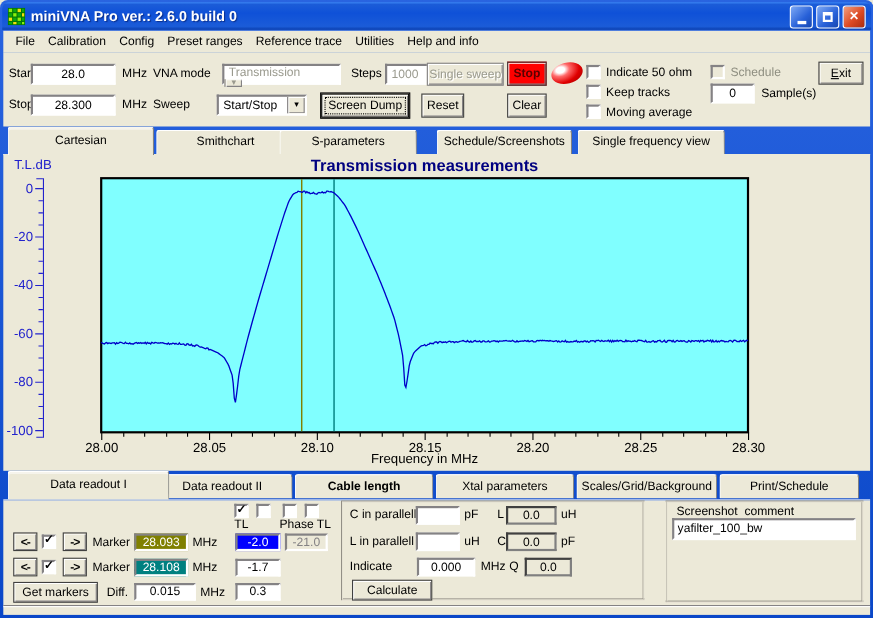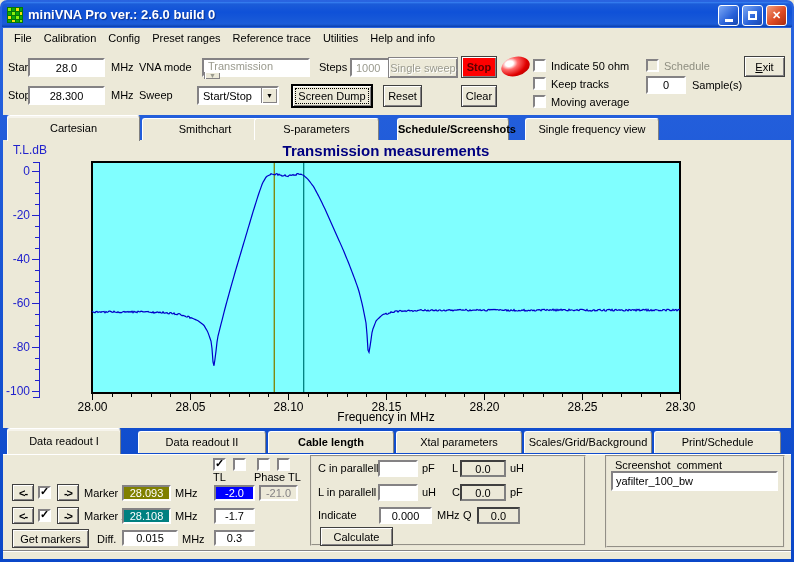--- a/index.html
+++ b/index.html
@@ -167,21 +167,21 @@
     <div class="btn focused" style="left:289px;top:37px;width:80px;height:22px;">Screen Dump</div>
     <div class="btn" style="left:380px;top:37px;width:39px;height:22px;">Reset</div>
     <div class="btn" style="left:458px;top:37px;width:36px;height:22px;">Clear</div>
   </div>
 
   <div class="tabstrip" style="top:115px;height:26px;">
     <div class="baseline"></div>
     <div class="tab active" style="left:4px;width:133px;">Cartesian</div>
     <div class="tab" style="left:139px;width:126px;">Smithchart</div>
     <div class="tab" style="left:251px;width:125px;">S-parameters</div>
-    <div class="tab" style="left:394px;width:112px;font-weight:bold;">Schedule/Screenshots</div>
+    <div class="tab" style="left:394px;width:123px;">Schedule/Screenshots</div>
     <div class="tab" style="left:522px;width:134px;">Single frequency view</div>
   </div>
 
   <div class="chart">
     <div class="ylabel" id="ylabel" style="color: rgb(34, 34, 204);">T.L.dB</div>
     <div class="chart-title" id="chart-title" style="color: rgb(0, 0, 128);">Transmission measurements</div>
     <svg id="chart-svg" width="794" height="288">
         <rect x="92" y="22" width="588" height="231" fill="#80ffff" stroke="#000" stroke-width="2"></rect>
         <line x1="39.5" y1="22" x2="39.5" y2="258" stroke="#2222cc"></line>
         <line x1="33" y1="22.5" x2="39" y2="22.5" stroke="#2222cc"></line>
@@ -253,21 +253,21 @@
         <line x1="660.5" y1="253" x2="660.5" y2="257" stroke="#000"></line>
         <line x1="274.2799999999995" y1="23" x2="274.2799999999995" y2="252" stroke="#808000" stroke-width="1.3"></line>
         <line x1="303.6800000000005" y1="23" x2="303.6800000000005" y2="252" stroke="#008080" stroke-width="1.3"></line>
         <path d="M92 171.09 L93 172.02 L94 172.31 L95 172.75 L96 171.64 L97 171.39 L98 172.40 L99 171.82 L100 171.85 L101 172.34 L102 171.68 L103 171.74 L104 171.49 L105 172.83 L106 171.60 L107 172.34 L108 171.95 L109 171.02 L110 171.19 L111 171.60 L112 172.12 L113 172.32 L114 171.07 L115 172.13 L116 172.23 L117 172.55 L118 171.71 L119 172.65 L120 172.36 L121 172.90 L122 172.17 L123 171.73 L124 171.36 L125 172.22 L126 171.67 L127 172.01 L128 171.46 L129 172.21 L130 171.54 L131 172.26 L132 171.23 L133 172.64 L134 171.29 L135 172.07 L136 171.87 L137 172.69 L138 171.20 L139 171.64 L140 171.96 L141 171.25 L142 171.38 L143 171.88 L144 171.76 L145 171.93 L146 171.62 L147 171.71 L148 171.48 L149 172.12 L150 172.25 L151 172.32 L152 172.84 L153 171.77 L154 173.12 L155 172.47 L156 172.69 L157 171.96 L158 172.11 L159 172.83 L160 172.11 L161 172.91 L162 173.03 L163 171.76 L164 173.13 L165 173.07 L166 172.79 L167 172.63 L168 173.77 L169 173.89 L170 172.54 L171 172.66 L172 173.70 L173 173.83 L174 172.91 L175 174.48 L176 174.28 L177 174.86 L178 173.81 L179 173.58 L180 174.05 L181 174.96 L182 175.55 L183 175.40 L184 175.75 L185 176.16 L186 176.78 L187 177.11 L188 176.25 L189 176.43 L190 178.13 L191 177.72 L192 178.14 L193 178.56 L194 178.98 L195 179.40 L196 179.83 L197 180.25 L198 180.72 L199 181.47 L200 182.22 L201 182.96 L202 183.71 L203 184.46 L204 185.47 L205 187.16 L206 188.84 L207 190.52 L208 192.61 L209 195.42 L210 198.22 L211 201.03 L212 208.53 L213 222.00 L214 225.77 L215 219.03 L216 211.13 L217 202.15 L218 196.00 L219 192.07 L220 188.14 L221 184.21 L222 180.29 L223 176.36 L224 172.43 L225 168.50 L226 164.77 L227 161.13 L228 157.48 L229 153.83 L230 150.26 L231 146.70 L232 143.15 L233 139.59 L234 136.04 L235 132.48 L236 129.10 L237 125.73 L238 122.37 L239 119.00 L240 115.63 L241 112.27 L242 108.90 L243 105.53 L244 102.16 L245 98.80 L246 95.43 L247 92.06 L248 88.69 L249 85.33 L250 81.96 L251 78.59 L252 75.22 L253 71.91 L254 68.73 L255 65.55 L256 62.37 L257 59.19 L258 56.01 L259 52.98 L260 50.17 L261 47.37 L262 44.56 L263 42.29 L264 40.61 L265 38.92 L266 37.24 L267 36.22 L268 35.71 L269 35.21 L270 34.91 L271 33.80 L272 34.18 L273 34.23 L274 34.71 L275 34.79 L276 33.74 L277 33.72 L278 35.28 L279 34.18 L280 35.18 L281 35.04 L282 36.15 L283 35.86 L284 35.74 L285 34.86 L286 36.09 L287 36.27 L288 36.55 L289 35.45 L290 34.96 L291 35.37 L292 35.13 L293 34.45 L294 35.35 L295 35.00 L296 35.31 L297 33.72 L298 33.72 L299 34.17 L300 34.43 L301 34.11 L302 34.72 L303 34.97 L304 35.69 L305 36.59 L306 37.48 L307 38.38 L308 39.43 L309 40.70 L310 41.97 L311 43.25 L312 44.52 L313 45.79 L314 47.37 L315 49.24 L316 51.11 L317 52.99 L318 54.86 L319 56.73 L320 58.72 L321 60.77 L322 62.83 L323 64.89 L324 66.95 L325 69.01 L326 71.21 L327 73.45 L328 75.70 L329 77.94 L330 80.19 L331 82.43 L332 84.68 L333 86.92 L334 89.17 L335 91.41 L336 93.66 L337 95.90 L338 98.14 L339 100.39 L340 102.63 L341 104.88 L342 107.12 L343 109.39 L344 111.82 L345 114.26 L346 116.69 L347 119.12 L348 121.55 L349 124.03 L350 126.65 L351 129.27 L352 131.89 L353 134.50 L354 137.12 L355 139.81 L356 142.62 L357 145.42 L358 148.23 L359 151.53 L360 155.46 L361 159.39 L362 163.31 L363 167.83 L364 172.88 L365 177.93 L366 182.98 L367 194.43 L368 210.14 L369 212.21 L370 206.60 L371 199.84 L372 192.54 L373 188.68 L374 186.16 L375 183.63 L376 181.11 L377 179.85 L378 178.92 L379 177.98 L380 177.05 L381 176.11 L382 175.17 L383 174.52 L384 174.18 L385 174.04 L386 173.26 L387 174.32 L388 174.00 L389 173.02 L390 173.04 L391 171.85 L392 172.30 L393 172.27 L394 172.46 L395 171.09 L396 170.79 L397 170.89 L398 172.02 L399 170.87 L400 170.37 L401 170.77 L402 171.51 L403 170.95 L404 171.26 L405 170.64 L406 171.53 L407 170.94 L408 170.34 L409 170.13 L410 171.10 L411 170.56 L412 170.59 L413 171.44 L414 170.76 L415 170.56 L416 171.13 L417 170.86 L418 170.36 L419 170.15 L420 169.89 L421 169.59 L422 170.17 L423 170.64 L424 170.67 L425 169.54 L426 170.56 L427 171.01 L428 170.01 L429 171.05 L430 170.80 L431 169.93 L432 169.59 L433 170.51 L434 170.34 L435 170.58 L436 169.84 L437 170.89 L438 170.91 L439 169.96 L440 169.88 L441 170.74 L442 170.84 L443 170.52 L444 169.90 L445 170.96 L446 170.81 L447 170.05 L448 170.11 L449 169.65 L450 169.89 L451 170.55 L452 169.96 L453 170.97 L454 170.01 L455 170.07 L456 170.18 L457 170.12 L458 169.61 L459 169.81 L460 169.50 L461 169.90 L462 170.03 L463 169.84 L464 170.25 L465 170.16 L466 169.32 L467 170.14 L468 170.85 L469 170.89 L470 169.76 L471 170.78 L472 170.28 L473 170.20 L474 170.15 L475 169.99 L476 170.30 L477 169.48 L478 169.93 L479 170.34 L480 169.50 L481 170.67 L482 170.32 L483 169.97 L484 169.73 L485 170.75 L486 170.82 L487 170.81 L488 169.57 L489 169.41 L490 170.02 L491 169.35 L492 169.87 L493 169.38 L494 169.69 L495 169.48 L496 169.88 L497 169.71 L498 169.77 L499 170.27 L500 169.55 L501 169.90 L502 170.15 L503 170.43 L504 170.41 L505 169.91 L506 169.69 L507 170.98 L508 169.89 L509 171.02 L510 170.83 L511 169.87 L512 170.46 L513 170.74 L514 169.46 L515 171.10 L516 170.55 L517 170.99 L518 170.90 L519 170.50 L520 170.79 L521 170.77 L522 170.04 L523 170.45 L524 169.52 L525 171.10 L526 170.46 L527 171.14 L528 170.44 L529 170.46 L530 170.81 L531 169.84 L532 169.98 L533 170.77 L534 170.05 L535 171.06 L536 170.79 L537 169.79 L538 169.92 L539 169.71 L540 169.86 L541 170.83 L542 169.48 L543 169.68 L544 169.25 L545 169.95 L546 170.49 L547 169.45 L548 170.08 L549 170.46 L550 169.71 L551 170.17 L552 170.06 L553 169.23 L554 170.62 L555 169.40 L556 170.95 L557 169.37 L558 170.69 L559 169.63 L560 170.30 L561 169.21 L562 170.36 L563 169.64 L564 169.49 L565 169.62 L566 170.48 L567 170.58 L568 170.78 L569 169.21 L570 170.47 L571 169.81 L572 170.03 L573 170.23 L574 170.76 L575 170.10 L576 170.23 L577 169.58 L578 170.43 L579 170.62 L580 169.30 L581 169.34 L582 169.45 L583 169.56 L584 169.91 L585 170.43 L586 170.70 L587 169.44 L588 170.97 L589 170.95 L590 170.43 L591 171.09 L592 170.87 L593 170.09 L594 169.71 L595 170.98 L596 170.50 L597 170.86 L598 169.61 L599 169.68 L600 169.41 L601 170.56 L602 170.87 L603 170.24 L604 169.39 L605 171.00 L606 171.13 L607 169.68 L608 169.53 L609 169.42 L610 169.61 L611 170.65 L612 169.36 L613 170.90 L614 170.86 L615 169.55 L616 169.40 L617 170.34 L618 170.23 L619 169.67 L620 170.34 L621 169.88 L622 169.77 L623 170.66 L624 170.92 L625 170.98 L626 169.60 L627 170.08 L628 170.94 L629 169.55 L630 169.88 L631 170.44 L632 169.72 L633 169.69 L634 170.28 L635 169.66 L636 170.88 L637 169.42 L638 170.00 L639 169.37 L640 170.86 L641 170.06 L642 170.28 L643 169.34 L644 169.67 L645 170.13 L646 169.20 L647 170.95 L648 169.38 L649 170.91 L650 170.65 L651 169.60 L652 170.97 L653 170.08 L654 170.73 L655 169.82 L656 169.54 L657 169.98 L658 170.02 L659 170.84 L660 170.32 L661 170.64 L662 170.73 L663 169.67 L664 169.56 L665 169.99 L666 170.93 L667 169.39 L668 169.34 L669 169.63 L670 170.58 L671 170.41 L672 170.67 L673 169.43 L674 170.46 L675 169.90 L676 169.41 L677 170.80 L678 169.87 L679 169.37 L680 169.66 " fill="none" stroke="#0000c8" stroke-width="1.2"></path>
       </svg>
     <div class="xlabel">Frequency in MHz</div>
   </div>
 
   <div class="tabstrip" style="top:428px;height:27px;">
     <div class="baseline"></div>
-    <div class="tab active" style="left:4px;width:114px;">Data readout I</div>
+    <div class="tab active" style="left:4px;width:147px;">Data readout I</div>
     <div class="tab" style="left:135px;width:128px;">Data readout II</div>
     <div class="tab" style="left:265px;width:126px;font-weight:bold;">Cable length</div>
     <div class="tab" style="left:393px;width:126px;">Xtal parameters</div>
     <div class="tab" style="left:521px;width:128px;">Scales/Grid/Background</div>
     <div class="tab" style="left:651px;width:127px;">Print/Schedule</div>
   </div>
 
   <div class="panel">
 
     <div class="cb checked" style="left:210px;top:3px;"></div>

